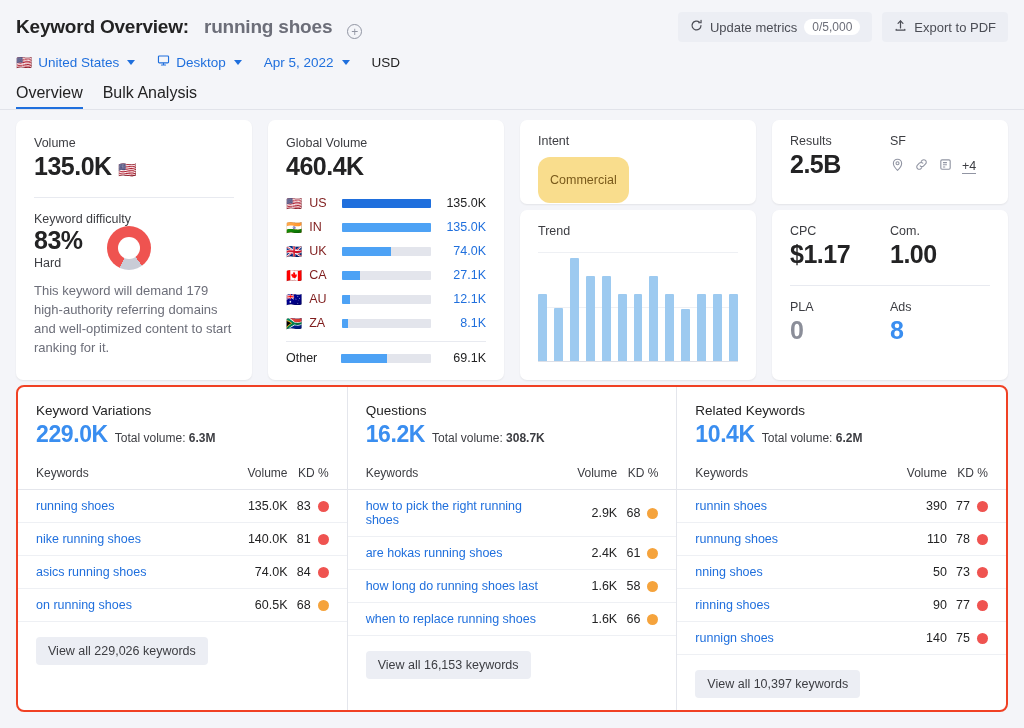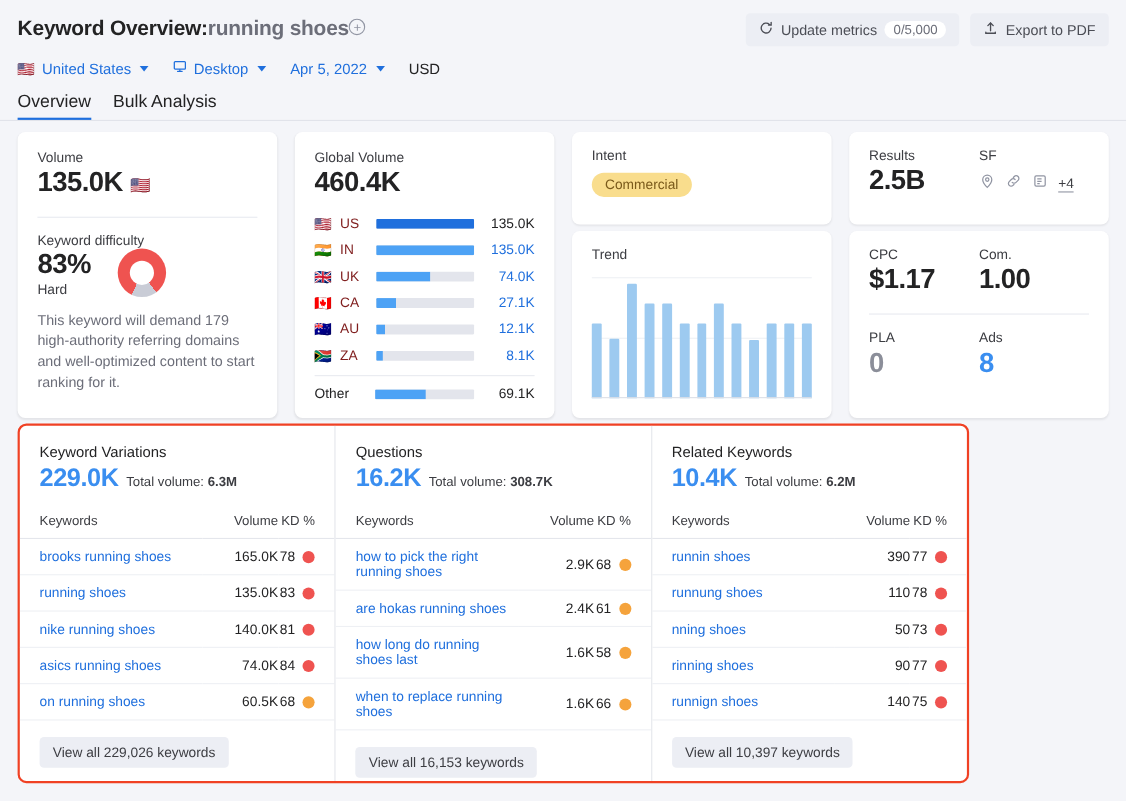--- a/index.html
+++ b/index.html
@@ -8,21 +8,21 @@
     background: #f4f5f9;
     font-family: "Liberation Sans", sans-serif;
     color: #232324;
     overflow: hidden;
   }
   .page { position: relative; width: 1024px; height: 728px; }
 
   
   .header { padding: 12px 16px 0 16px; }
   .title-row { display: flex; align-items: center; justify-content: space-between; }
-  .page-title { font-size: 19px; font-weight: bold; letter-spacing: -0.2px; display:flex; align-items:flex-start; gap:0;}
+  .page-title { font-size: 19px; font-weight: bold; letter-spacing: -0.2px; display:flex; align-items:flex-end; gap:15px;}
   .page-title .kw { color: #6c6e79; font-weight: bold; }
   .plus-icon {
     display:inline-flex; align-items:center; justify-content:center;
     width: 15px; height: 15px; border-radius: 50%;
     border: 1.3px solid #9195a3; color: #9195a3;
     font-size: 12px; line-height: 1; font-weight: normal;
     position: relative; top: 1px;
   }
   .top-actions { display: flex; gap: 10px; align-items: center; }
   .btn-gray {
@@ -95,21 +95,21 @@
   .gv-fill { position: absolute; left: 0; top: 0; bottom: 0; background: #4da2f5; }
   .gv-fill.dark { background: #1f6fdd; }
   .gv-val { width: 48px; text-align: right; color: #1f6fdd; font-size: 12.5px; }
   .gv-val.dark { color: #232324; }
   .gv-sep { height: 1px; background: #e8eaf0; margin: 6px 0 4px 0; }
 
   
   .badge {
     display: inline-block; margin-top: 9px;
     background: #f9dd8d; color: #7a5a1b;
-    border-radius: 12px; padding: 4px 12px; font-size: 12.5px;
+    border-radius: 12px; padding: 16px 12px; font-size: 12.5px;
   }
 
   
   .two-col { display: grid; grid-template-columns: 1fr 1fr; }
   .sf-icons { display: flex; align-items: center; gap: 9px; margin-top: 9px; }
   .sf-plus { font-size: 12.5px; color: #3c3d42; border-bottom: 1px solid #9195a3; cursor: pointer; }
 
   
   .trend-chart { position: relative; height: 110px; margin-top: 14px; }
   .trend-grid { position: absolute; left: 0; right: 0; height: 1px; background: #eef0f4; }
@@ -117,21 +117,21 @@
   .trend-bar { flex: 1; background: #9dcaf0; border-radius: 1px 1px 0 0; }
   .trend-base { position: absolute; left: 0; right: 0; bottom: 0; height: 1px; background: #dcdfe7; }
 
   
   .cpc-val { font-size: 25px; font-weight: bold; letter-spacing: -0.5px; margin-top: 2px; }
   .cpc-val.gray { color: #8b8e99; }
   .cpc-val.blue { color: #3a8ef0; }
 
   
   .bottom-wrap {
-    position: absolute; left: 16px; top: 385px; width: 865px; height: 327px;
+    position: absolute; left: 16px; top: 385px; width: 992px; height: 327px;
     border: 2px solid #f04124; border-radius: 8px;
     background: #fff; display: flex; overflow: hidden;
   }
   .panel { flex: 1; min-width: 0; position: relative; }
   .panel + .panel { border-left: 1px solid #e4e6ec; }
   .panel-head { padding: 16px 18px 0 18px; }
   .panel-title { font-size: 13.5px; color: #232324; }
   .panel-kpi { display: flex; align-items: baseline; gap: 7px; margin-top: 3px; }
   .kpi-big { font-size: 23px; font-weight: bold; color: #3a8ef0; letter-spacing: -0.4px; }
   .kpi-sub { font-size: 12px; color: #3c3d42; }
@@ -425,28 +425,20 @@
           </colgroup>
           <thead>
             <tr>
               <th>Keywords</th>
               <th class="n">Volume</th>
               <th class="n">KD %</th>
             </tr>
           </thead>
           <tbody>
             <tr>
-              <td class="kwlink">brooks running shoes</td>
-              <td class="vol n">165.0K</td>
-              <td class="kd n"><span class="kd-cell">
-                  <span>78</span>
-                  <span class="dot" style="background:#ef5350"></span>
-                </span></td>
-            </tr>
-            <tr>
               <td class="kwlink">running shoes</td>
               <td class="vol n">135.0K</td>
               <td class="kd n"><span class="kd-cell">
                   <span>83</span>
                   <span class="dot" style="background:#ef5350"></span>
                 </span></td>
             </tr>
             <tr>
               <td class="kwlink">nike running shoes</td>
               <td class="vol n">140.0K</td>

